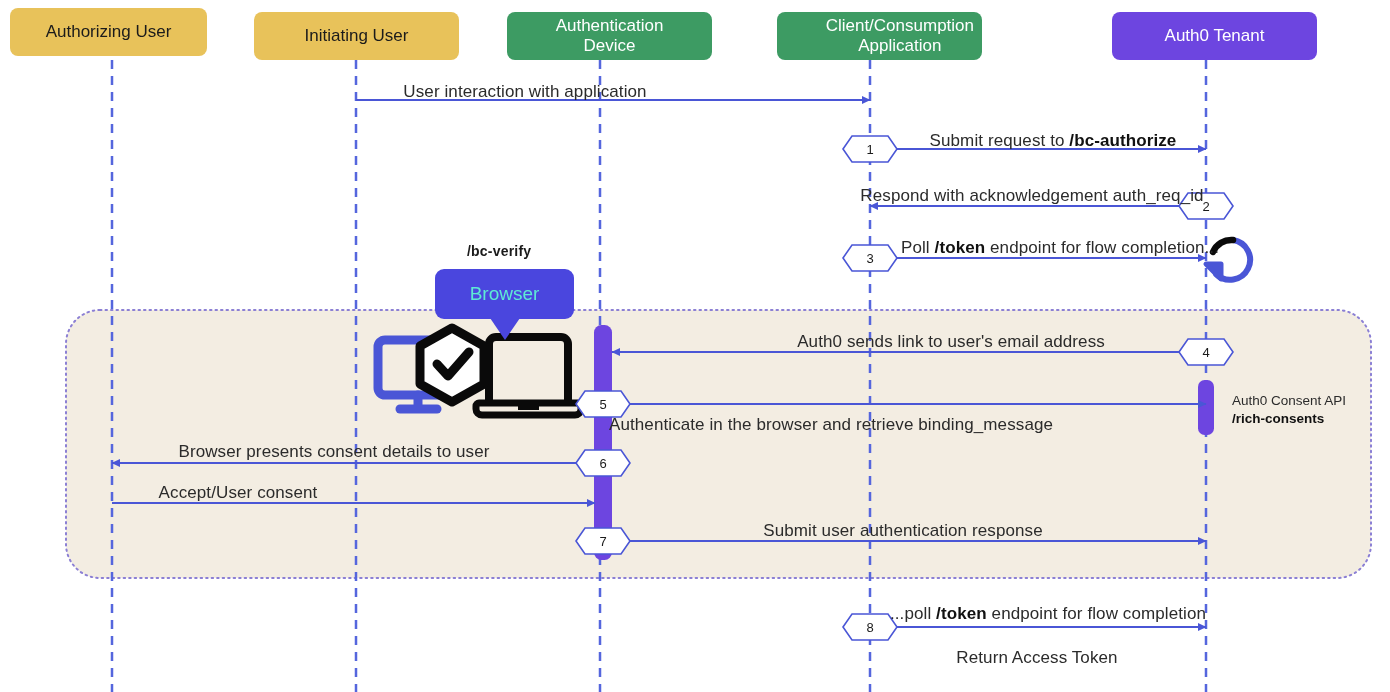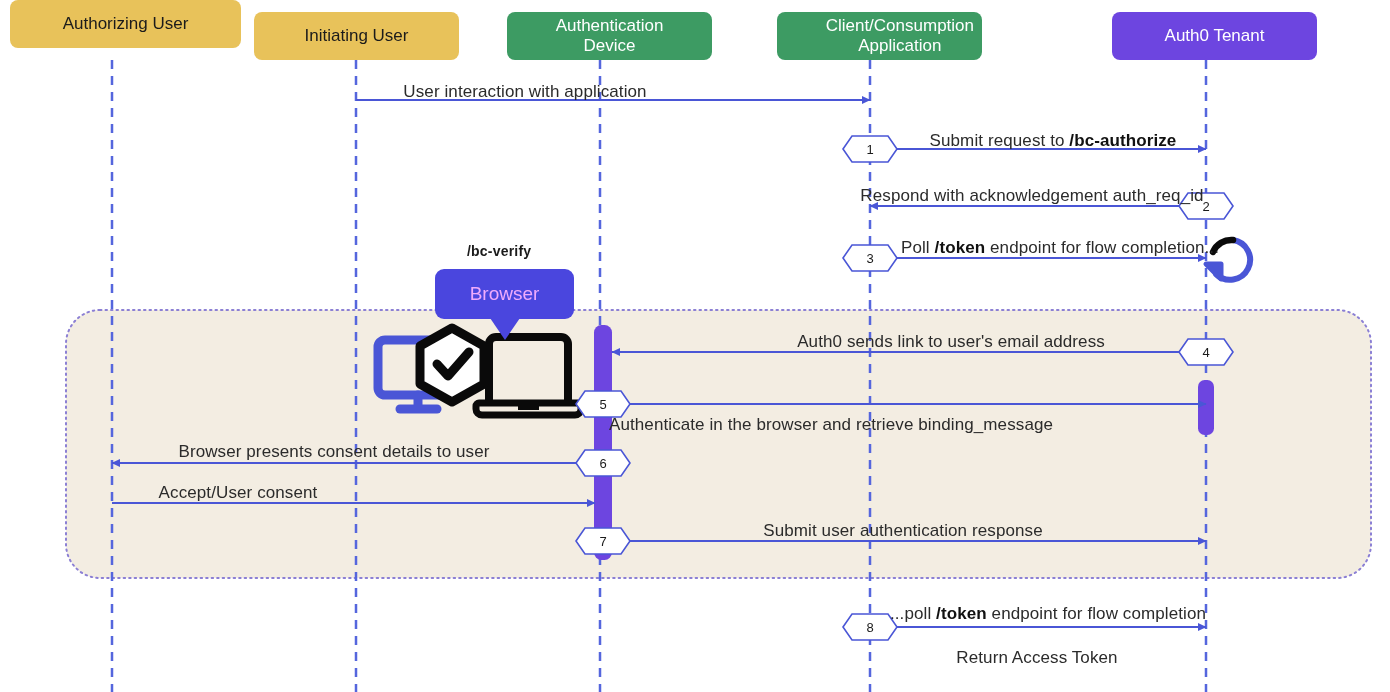--- a/index.html
+++ b/index.html
@@ -68,21 +68,21 @@
     font-weight: 700;
     color: #1b1b1b;
     z-index: 26;
     letter-spacing: .2px;
   }
 
   
   .browser-bubble {
     position: absolute;
     background: #4a46de;
-    color: #f0abfc;
+    color: #5eead4;
     border-radius: 9px;
     display: flex; align-items: center; justify-content: center;
     font-size: 19px;
     z-index: 27;
   }
   .browser-bubble-tail {
     position: absolute;
     width: 0; height: 0;
     border-left: 15px solid transparent;
     border-right: 15px solid transparent;
@@ -171,21 +171,21 @@
         <polygon points="576,463 585,450 621,450 630,463 621,476 585,476" fill="#ffffff" stroke="#4a56d6" stroke-width="1.6"></polygon>
         <text x="603" y="467.5" text-anchor="middle" font-family="&quot;Liberation Sans&quot;, sans-serif" font-size="13" fill="#1b1b1b">6</text>
         <polygon points="576,541 585,528 621,528 630,541 621,554 585,554" fill="#ffffff" stroke="#4a56d6" stroke-width="1.6"></polygon>
         <text x="603" y="545.5" text-anchor="middle" font-family="&quot;Liberation Sans&quot;, sans-serif" font-size="13" fill="#1b1b1b">7</text>
         <polygon points="843,627 852,614 888,614 897,627 888,640 852,640" fill="#ffffff" stroke="#4a56d6" stroke-width="1.6"></polygon>
         <text x="870" y="631.5" text-anchor="middle" font-family="&quot;Liberation Sans&quot;, sans-serif" font-size="13" fill="#1b1b1b">8</text>
       </g>
   </svg>
 
   <div id="actors-layer">
-      <div class="actor-box actor-yellow" style="left: 10px; top: 0; width: 231px; height: 48px;">
+      <div class="actor-box actor-yellow" style="left: 10px; top: 8px; width: 197px; height: 48px;">
         <span class="actor-label">Authorizing User</span>
       </div>
       <div class="actor-box actor-yellow" style="left: 254px; top: 12px; width: 205px; height: 48px;">
         <span class="actor-label">Initiating User</span>
       </div>
       <div class="actor-box actor-green" style="left: 498px; top: 12px; width: 205px; height: 48px;">
         <span class="actor-label">Authentication
 Device</span>
       </div>
       <div class="actor-box actor-green" style="left: 768px; top: 12px; width: 205px; height: 48px; justify-content: flex-end;">
@@ -208,14 +208,18 @@
       <div class="msg-label center" style="left: 903px; top: 521px;">Submit user authentication response</div>
       <div class="msg-label center" style="left: 1048px; top: 604px;">...poll <b>/token</b> endpoint for flow completion</div>
       <div class="msg-label center" style="left: 1037px; top: 648px;">Return Access Token</div>
     </div>
 
   <div class="annot-bold-title" style="left:467px; top:243px;">/bc-verify</div>
 
   <div class="browser-bubble" style="left:435px; top:269px; width:139px; height:50px;">Browser</div>
   <div class="browser-bubble-tail" style="left:490px; top:318px;"></div>
 
+  <div class="annot" style="left:1232px; top:392px;">
+    <div>Auth0 Consent API</div>
+    <div><b>/rich-consents</b></div>
+  </div>
 
 </div>
 
 </body></html>

